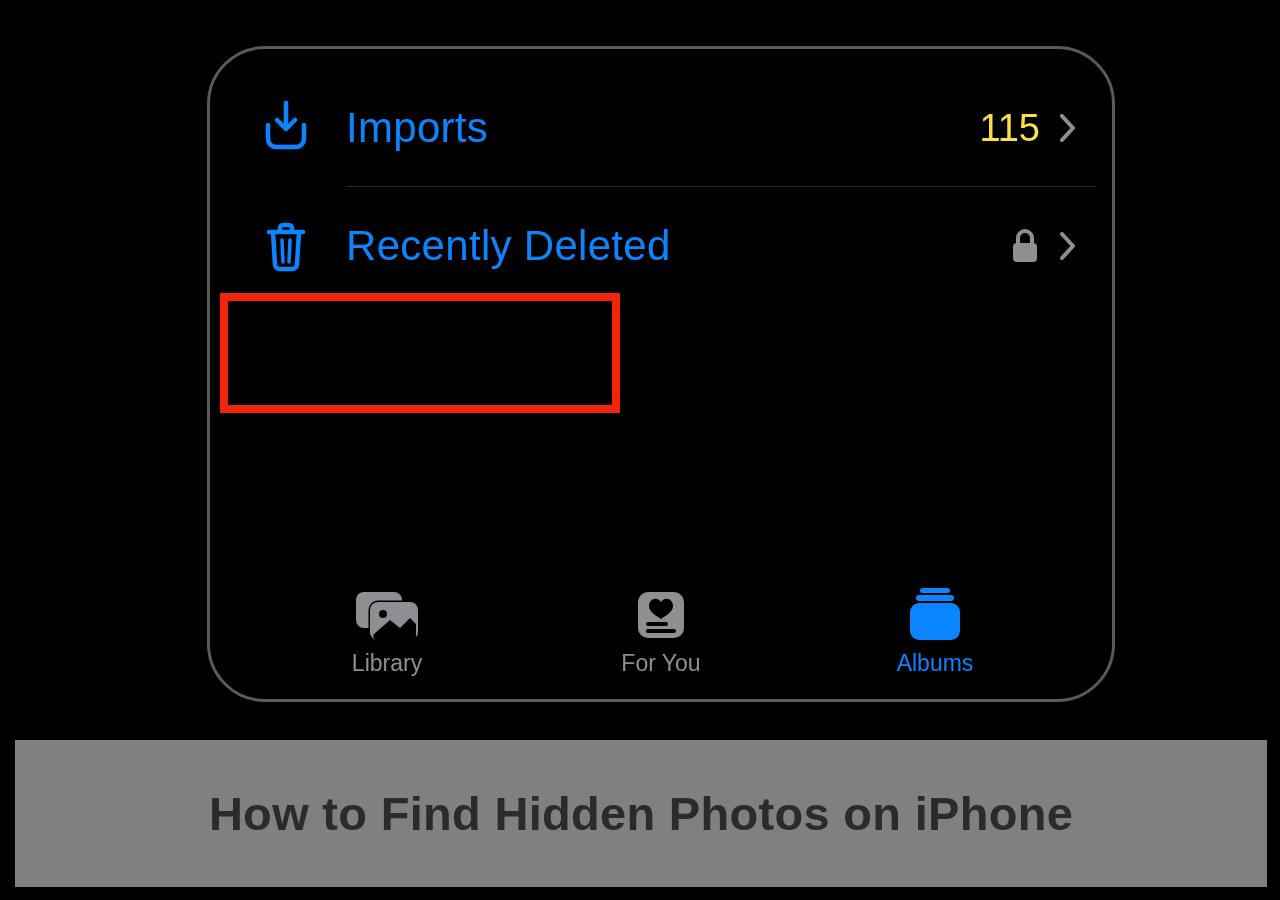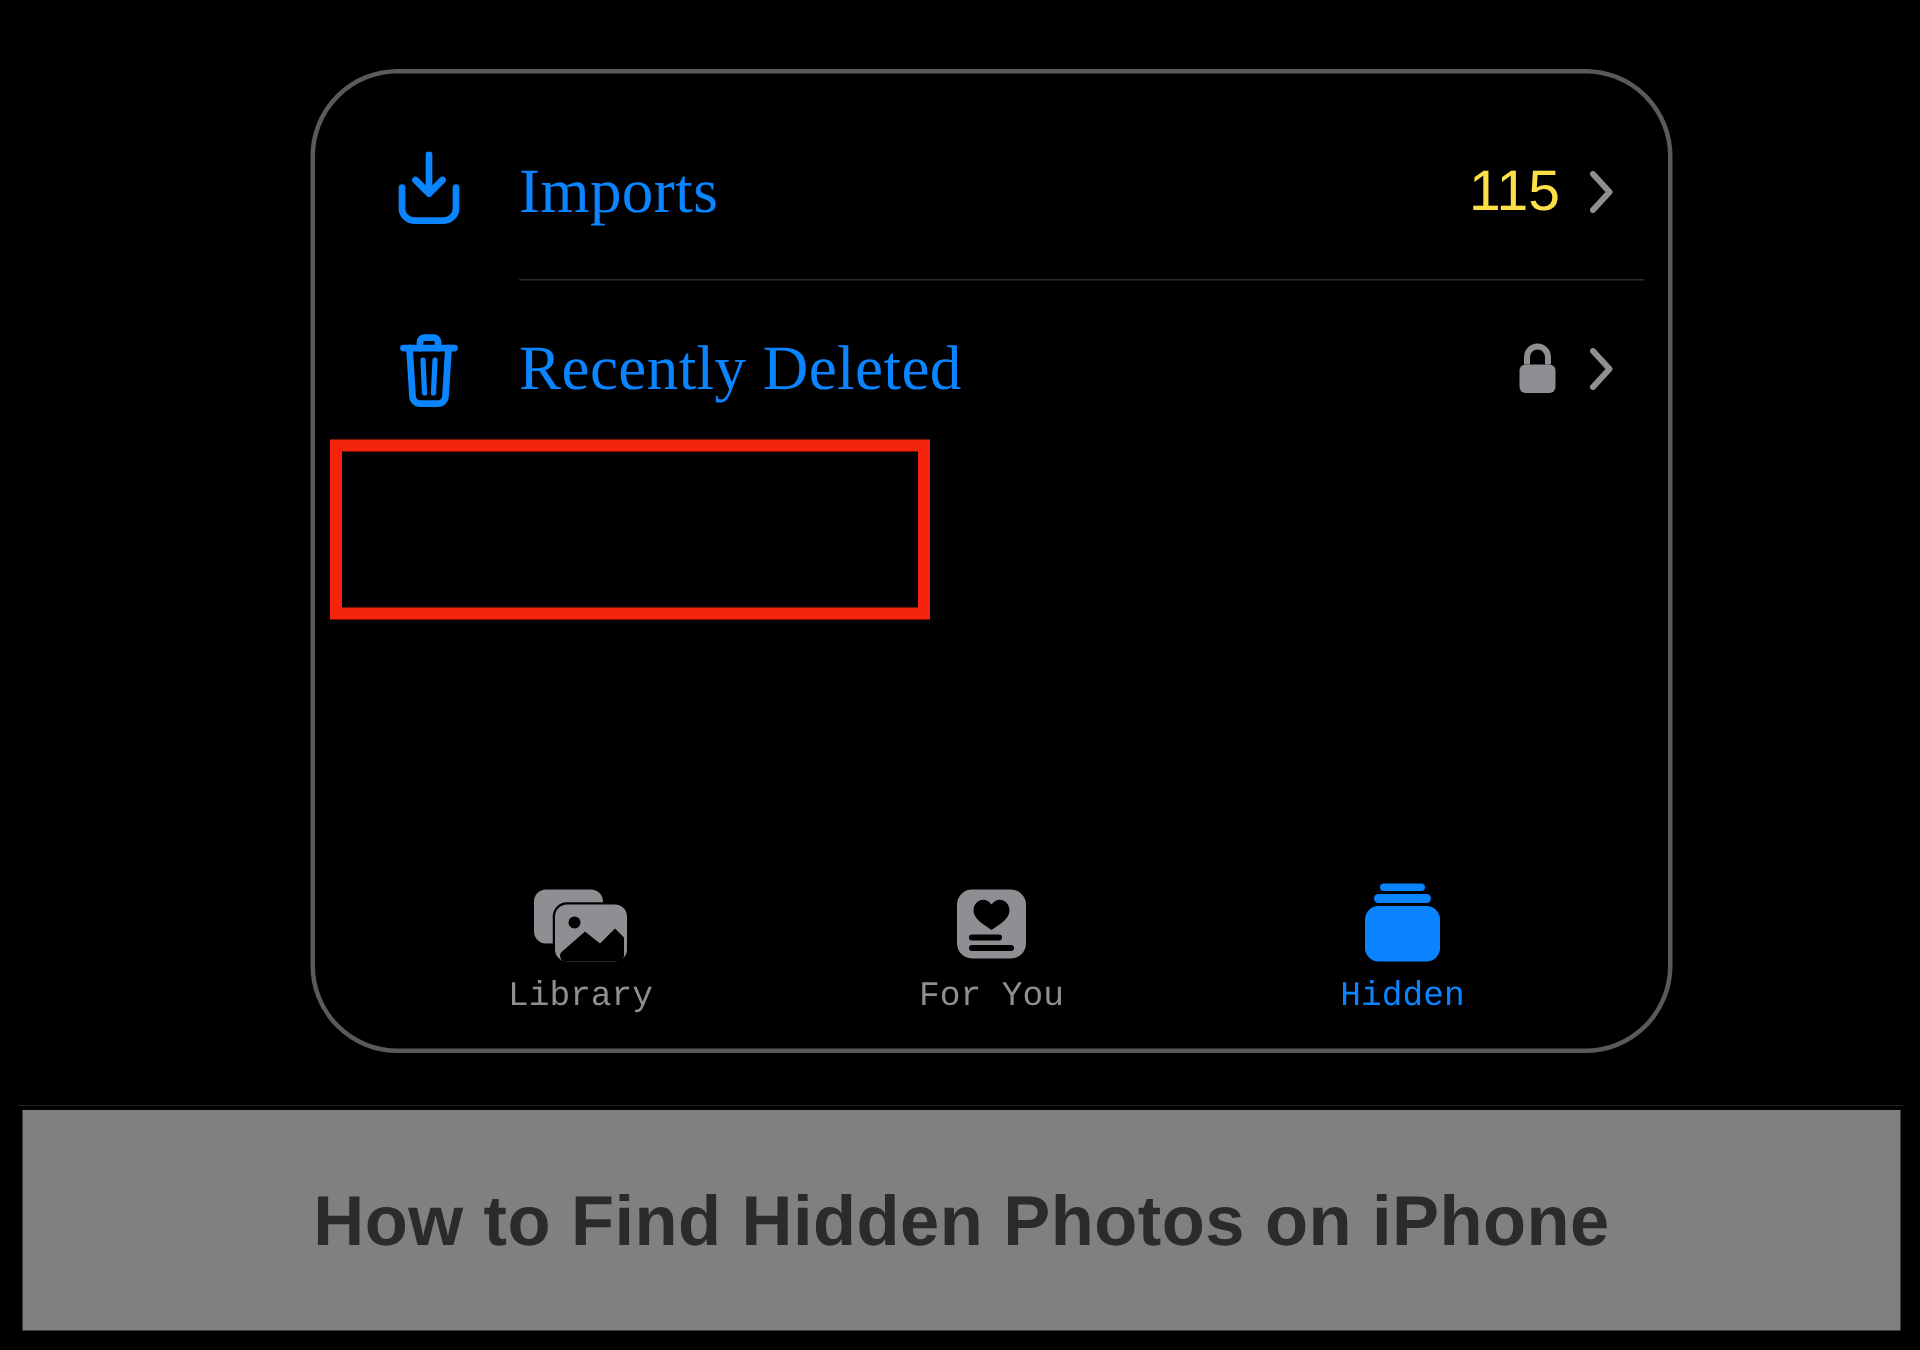--- a/index.html
+++ b/index.html
@@ -43,21 +43,20 @@
     width: 120px;
     display: flex;
     justify-content: center;
     align-items: center;
   }
   .row .label-cell {
     flex: 1 1 auto;
     font-size: 42px;
     color: #0a84ff;
     letter-spacing: 0.3px;
-    font-family: Liberation Serif, serif;
   }
   .row .trail-cell {
     display: flex;
     align-items: center;
     gap: 20px;
     padding-right: 20px;
     font-size: 38px;
     color: #fde047;
   }
   .chev { width: 16px; height: 28px; }
@@ -79,21 +78,20 @@
     justify-content: space-around;
     align-items: flex-end;
     padding: 0 40px 22px 40px;
   }
   .tab {
     display: flex;
     flex-direction: column;
     align-items: center;
     gap: 8px;
     width: 140px;
-    font-family: Liberation Mono, monospace;
   }
   .tab .tab-label {
     font-size: 23px;
     color: #8e8e93;
   }
   .tab.active .tab-label { color: #0a84ff; }
   .tab .tab-icon { height: 54px; display:flex; align-items:flex-end; justify-content:center; }
 
   .caption-bar {
     position: absolute;
@@ -195,21 +193,21 @@
     </div>
 
     <div class="tab active">
       <div class="tab-icon">
         <svg width="58" height="56" viewBox="0 0 58 56">
           <rect x="14" y="2" width="30" height="5" rx="2.5" fill="#0a84ff"></rect>
           <rect x="10" y="9" width="38" height="6" rx="3" fill="#0a84ff"></rect>
           <rect x="4" y="17" width="50" height="37" rx="9" fill="#0a84ff"></rect>
         </svg>
       </div>
-      <div class="tab-label">Hidden</div>
+      <div class="tab-label">Albums</div>
     </div>
 
 
   </div>
 
 </div>
 
 <div class="caption-bar">
   <span>How to Find Hidden Photos on iPhone</span>
 </div>

